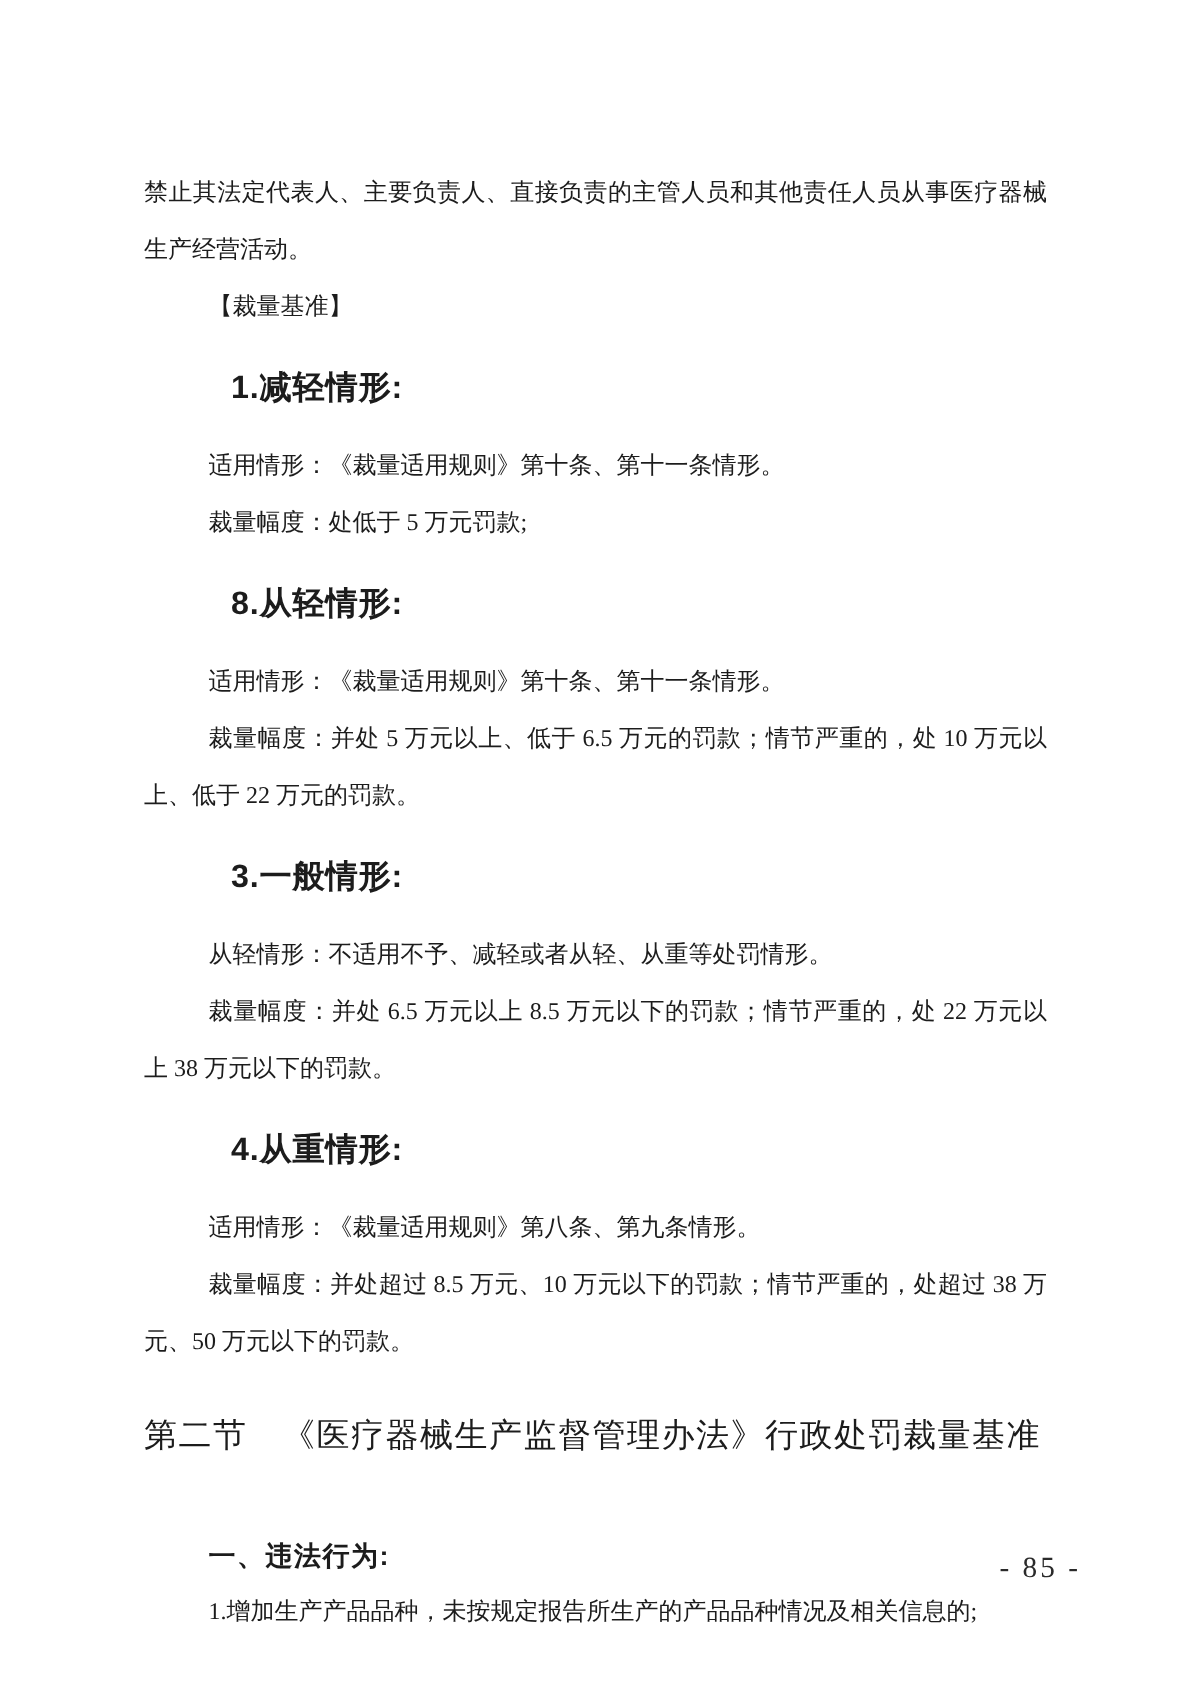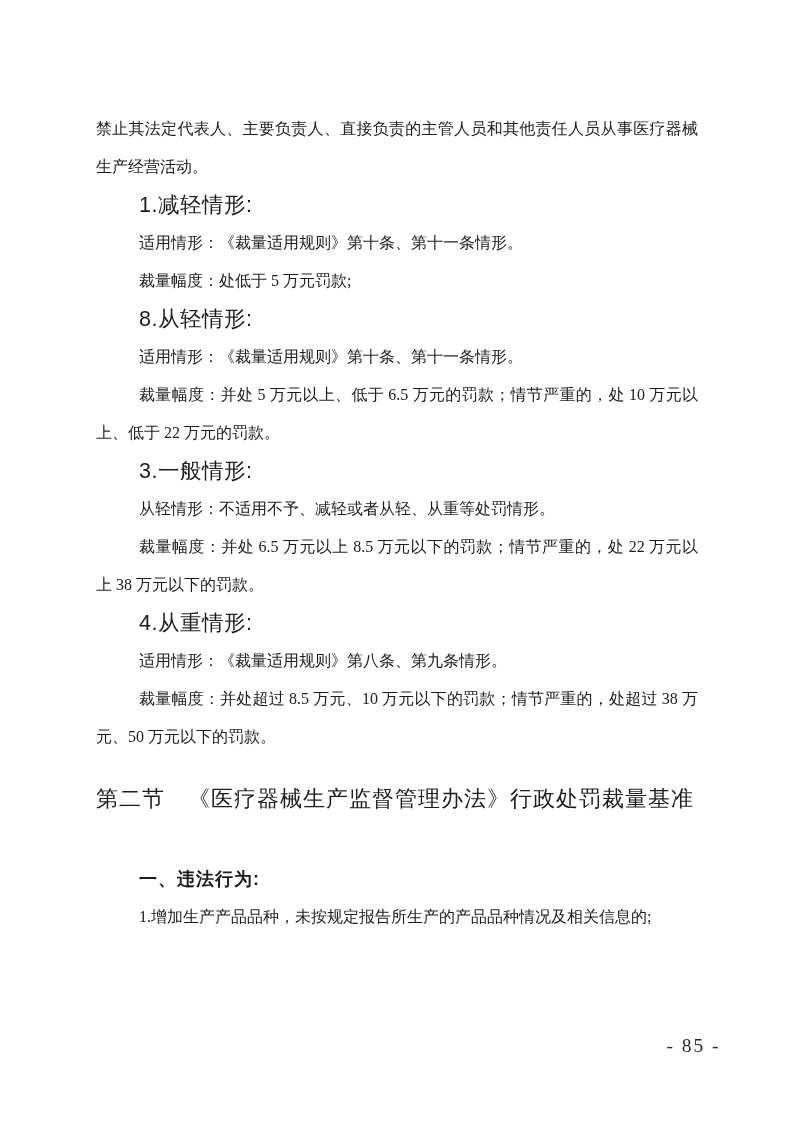--- a/index.html
+++ b/index.html
@@ -27,25 +27,25 @@
     font-size: 16px;
     line-height: 38px;
     text-align: justify;
     text-justify: inter-ideograph;
     word-break: break-all;
   }
   .indent {
     text-indent: 43px;
   }
   .item-heading {
-    margin: 0;
+    margin: 15px;
     font-size: 21.5px;
     line-height: 38px;
     text-indent: 43px;
-    font-weight: 400;
+    font-weight: 700;
     font-family: "Liberation Sans", "DejaVu Sans", sans-serif;
     letter-spacing: 0.5px;
   }
   .section-heading {
     margin: 24px 0 0 0;
     font-size: 22px;
     line-height: 38px;
     font-weight: 400;
     font-family: Liberation Serif, serif;
     letter-spacing: 1px;
@@ -70,20 +70,21 @@
     letter-spacing: 2px;
     color: #2a2a2a;
   }
 </style>
 </head>
 <body>
 
 <div class="page">
   <div class="content">
     <p class="para">禁止其法定代表人、主要负责人、直接负责的主管人员和其他责任人员从事医疗器械生产经营活动。</p>
+    <p class="para indent">【裁量基准】</p>
     <p class="item-heading">1.减轻情形:</p>
     <p class="para indent">适用情形：《裁量适用规则》第十条、第十一条情形。</p>
     <p class="para indent">裁量幅度：处低于 5 万元罚款;</p>
     <p class="item-heading">8.从轻情形:</p>
     <p class="para indent">适用情形：《裁量适用规则》第十条、第十一条情形。</p>
     <p class="para indent">裁量幅度：并处 5 万元以上、低于 6.5 万元的罚款；情节严重的，处 10 万元以上、低于 22 万元的罚款。</p>
     <p class="item-heading">3.一般情形:</p>
     <p class="para indent">从轻情形：不适用不予、减轻或者从轻、从重等处罚情形。</p>
     <p class="para indent">裁量幅度：并处 6.5 万元以上 8.5 万元以下的罚款；情节严重的，处 22 万元以上 38 万元以下的罚款。</p>
     <p class="item-heading">4.从重情形:</p>

